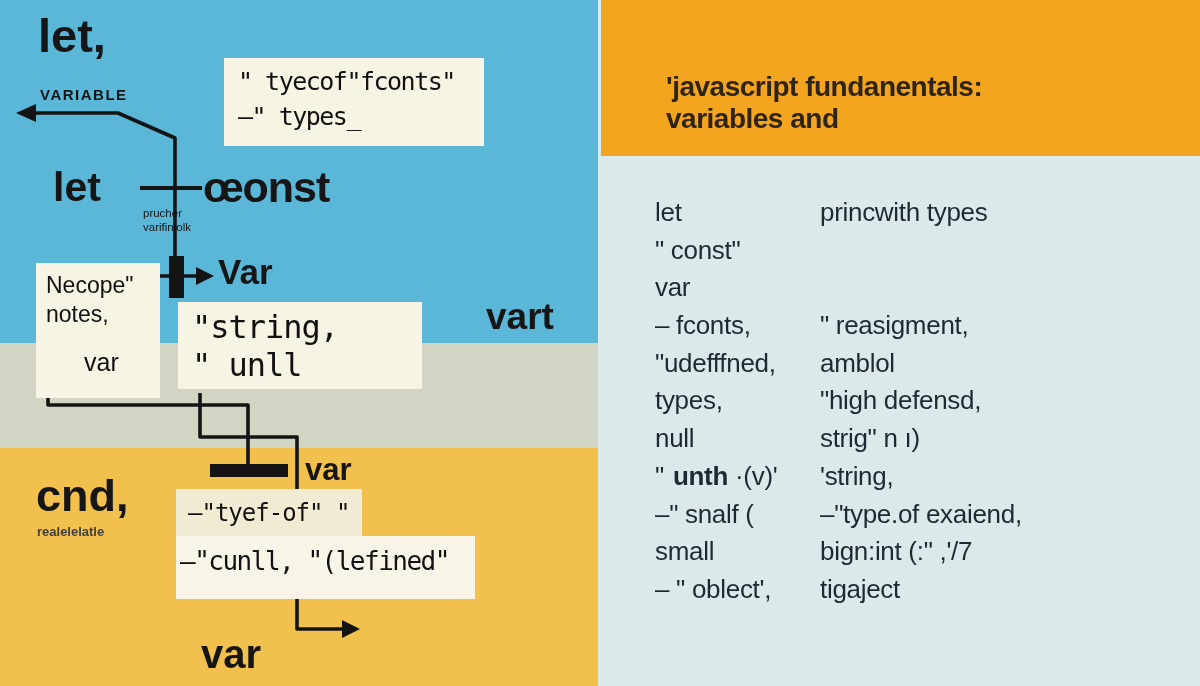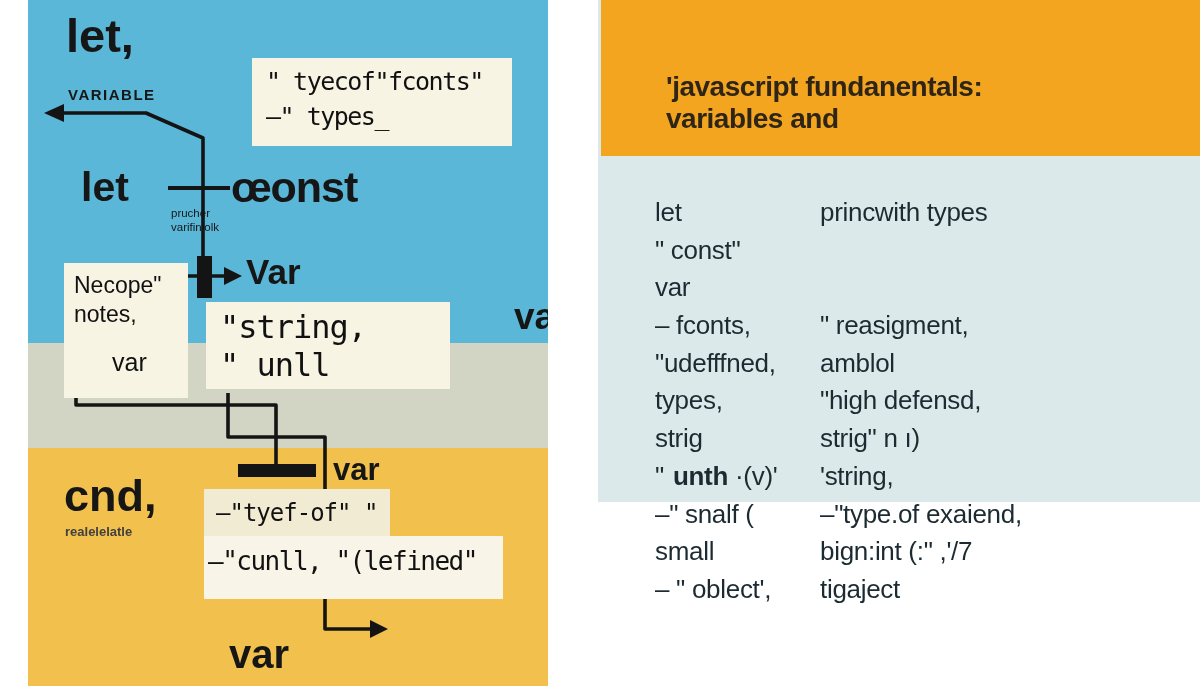--- a/index.html
+++ b/index.html
@@ -1,20 +1,20 @@
 <!DOCTYPE html>
 <html><head>
 <meta charset="utf-8">
 <style>
   html,body{margin:0;padding:0;background:#fff;}
   body{width:1200px;height:686px;font-family:"Liberation Sans",sans-serif;}
   .canvas{position:relative;width:1200px;height:686px;overflow:hidden;}
 
   
-  .left-panel{position:absolute;left:0;top:0;width:520px;height:686px;overflow:hidden;margin-left:28px;}
+  .left-panel{position:absolute;left:0;top:0;width:598px;height:686px;overflow:hidden;}
   .band{position:absolute;left:0;width:100%;}
   .band-blue{top:0;height:343px;background:#5AB7D8;}
   .band-gray{top:343px;height:105px;background:#D2D4C4;}
   .band-yellow{top:448px;height:238px;background:#F2C14D;}
   .lines-svg{position:absolute;left:0;top:0;width:598px;height:686px;}
 
   .lbl{position:absolute;color:#161616;white-space:nowrap;}
   .lbl-let-comma{left:38px;top:8px;font-size:47px;font-weight:bold;}
   .lbl-variable{left:40px;top:86px;font-size:15px;font-weight:600;letter-spacing:1.5px;}
   .lbl-let2{left:53px;top:164px;font-size:41px;font-weight:bold;}
@@ -36,21 +36,21 @@
   .note-string{left:178px;top:302px;width:230px;height:81px;padding:6px 0 0 14px;
     font-family:"DejaVu Sans Mono",monospace;font-size:32px;line-height:38px;letter-spacing:-1px;}
   .note-typeof2-top{left:176px;top:489px;width:186px;height:52px;background:#F2EBD3;}
   .note-typeof2-bottom{left:176px;top:536px;width:299px;height:63px;background:#F8F5E8;}
   .note-typeof2-l1{left:188px;top:499px;background:transparent;
     font-family:"DejaVu Sans Mono",monospace;font-size:24px;letter-spacing:-1px;}
   .note-typeof2-l2{left:180px;top:546px;background:transparent;
     font-family:"DejaVu Sans Mono",monospace;font-size:26px;letter-spacing:-1.5px;}
 
   
-  .right-panel{position:absolute;left:598px;top:0;width:602px;height:502px;background:#DCE9EA;}
+  .right-panel{position:absolute;left:598px;top:0;width:602px;height:686px;background:#DCE9EA;}
   .rp-header{position:absolute;left:3px;top:0;right:0;height:156px;background:#F3A51F;}
   .rp-title{position:absolute;left:68px;top:71px;font-size:28px;font-weight:bold;
     line-height:32px;color:#2E2517;letter-spacing:-0.5px;}
   .type-list{position:absolute;left:57px;top:197px;right:10px;}
   .trow{display:flex;height:37.7px;align-items:flex-start;}
   .tcell{font-size:26px;color:#1C2B31;white-space:nowrap;letter-spacing:-0.3px;}
   .tcell-left{width:165px;flex:0 0 165px;}
   .tcell b{font-weight:bold;margin-left:9px;}
 </style>
 </head>
@@ -152,21 +152,21 @@
         </div>
         <div class="trow">
           <div class="tcell tcell-left">"udefffned,</div>
           <div class="tcell">amblol</div>
         </div>
         <div class="trow">
           <div class="tcell tcell-left">types,</div>
           <div class="tcell">"high defensd,</div>
         </div>
         <div class="trow">
-          <div class="tcell tcell-left">strig</div>
+          <div class="tcell tcell-left">null</div>
           <div class="tcell">strig" n ı)</div>
         </div>
         <div class="trow">
           <div class="tcell tcell-left">"<b>unth</b> ·(v)'</div>
           <div class="tcell">'string,</div>
         </div>
         <div class="trow">
           <div class="tcell tcell-left">–" snalf (</div>
           <div class="tcell">–"type.of exaiend,</div>
         </div>

